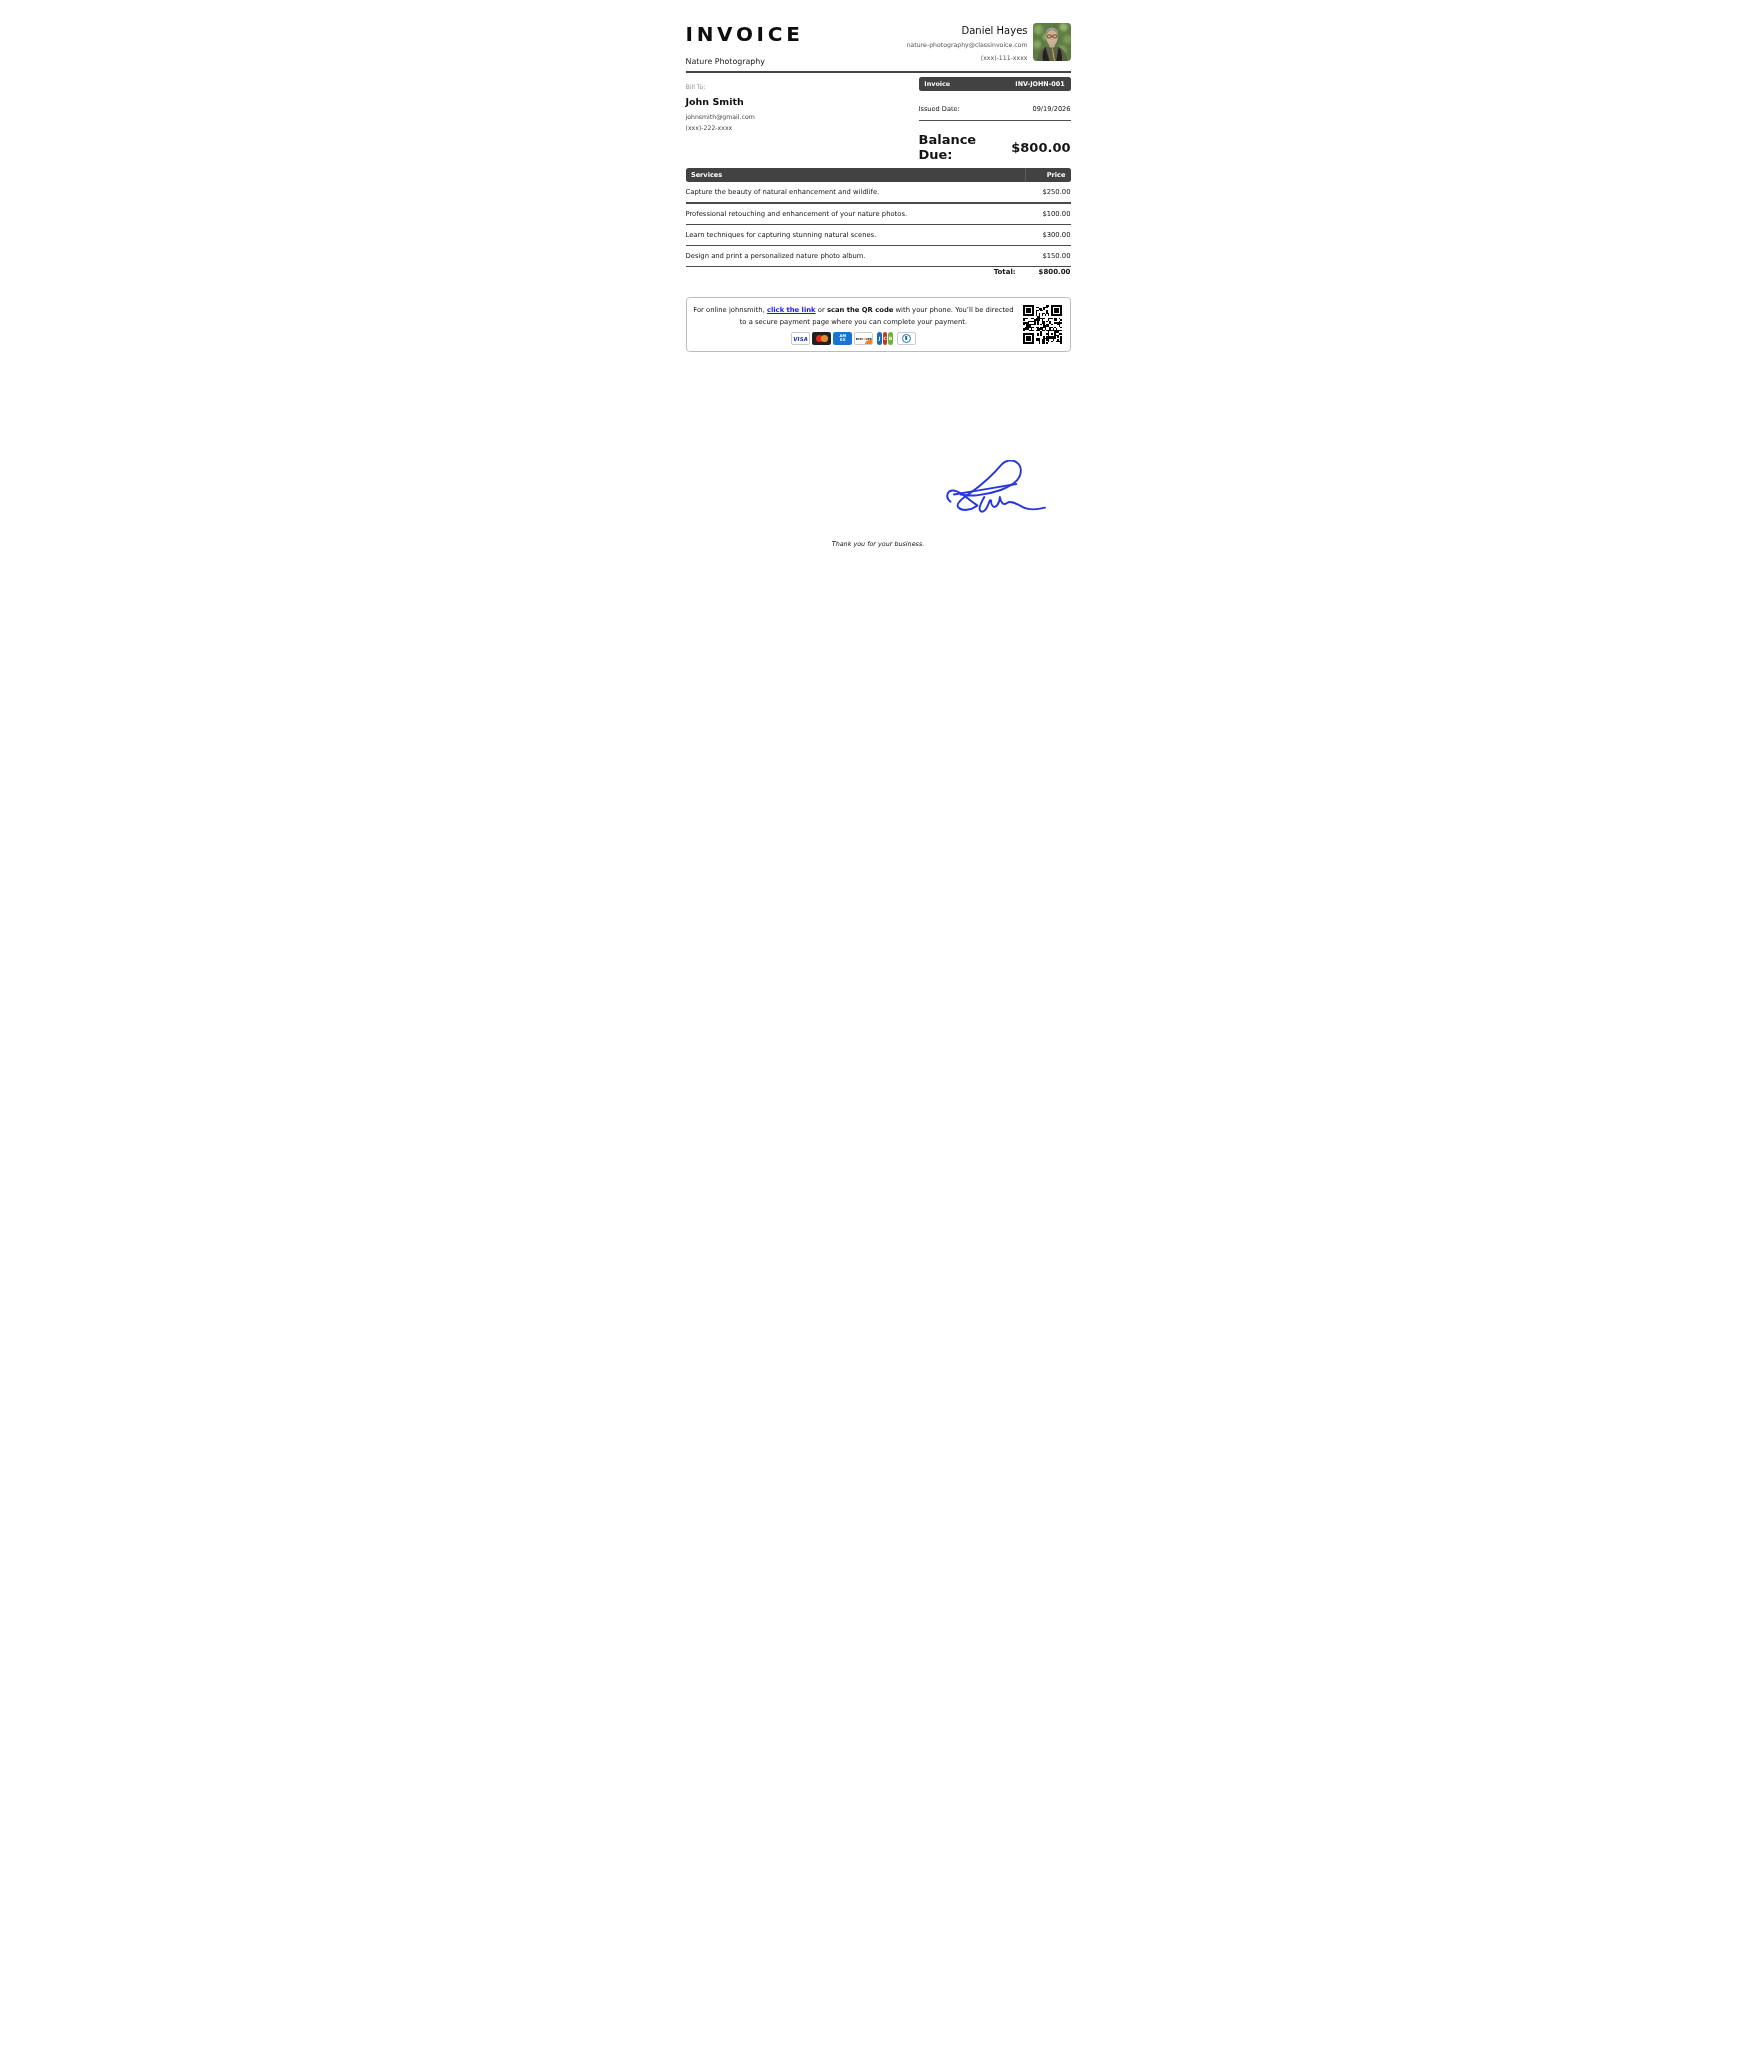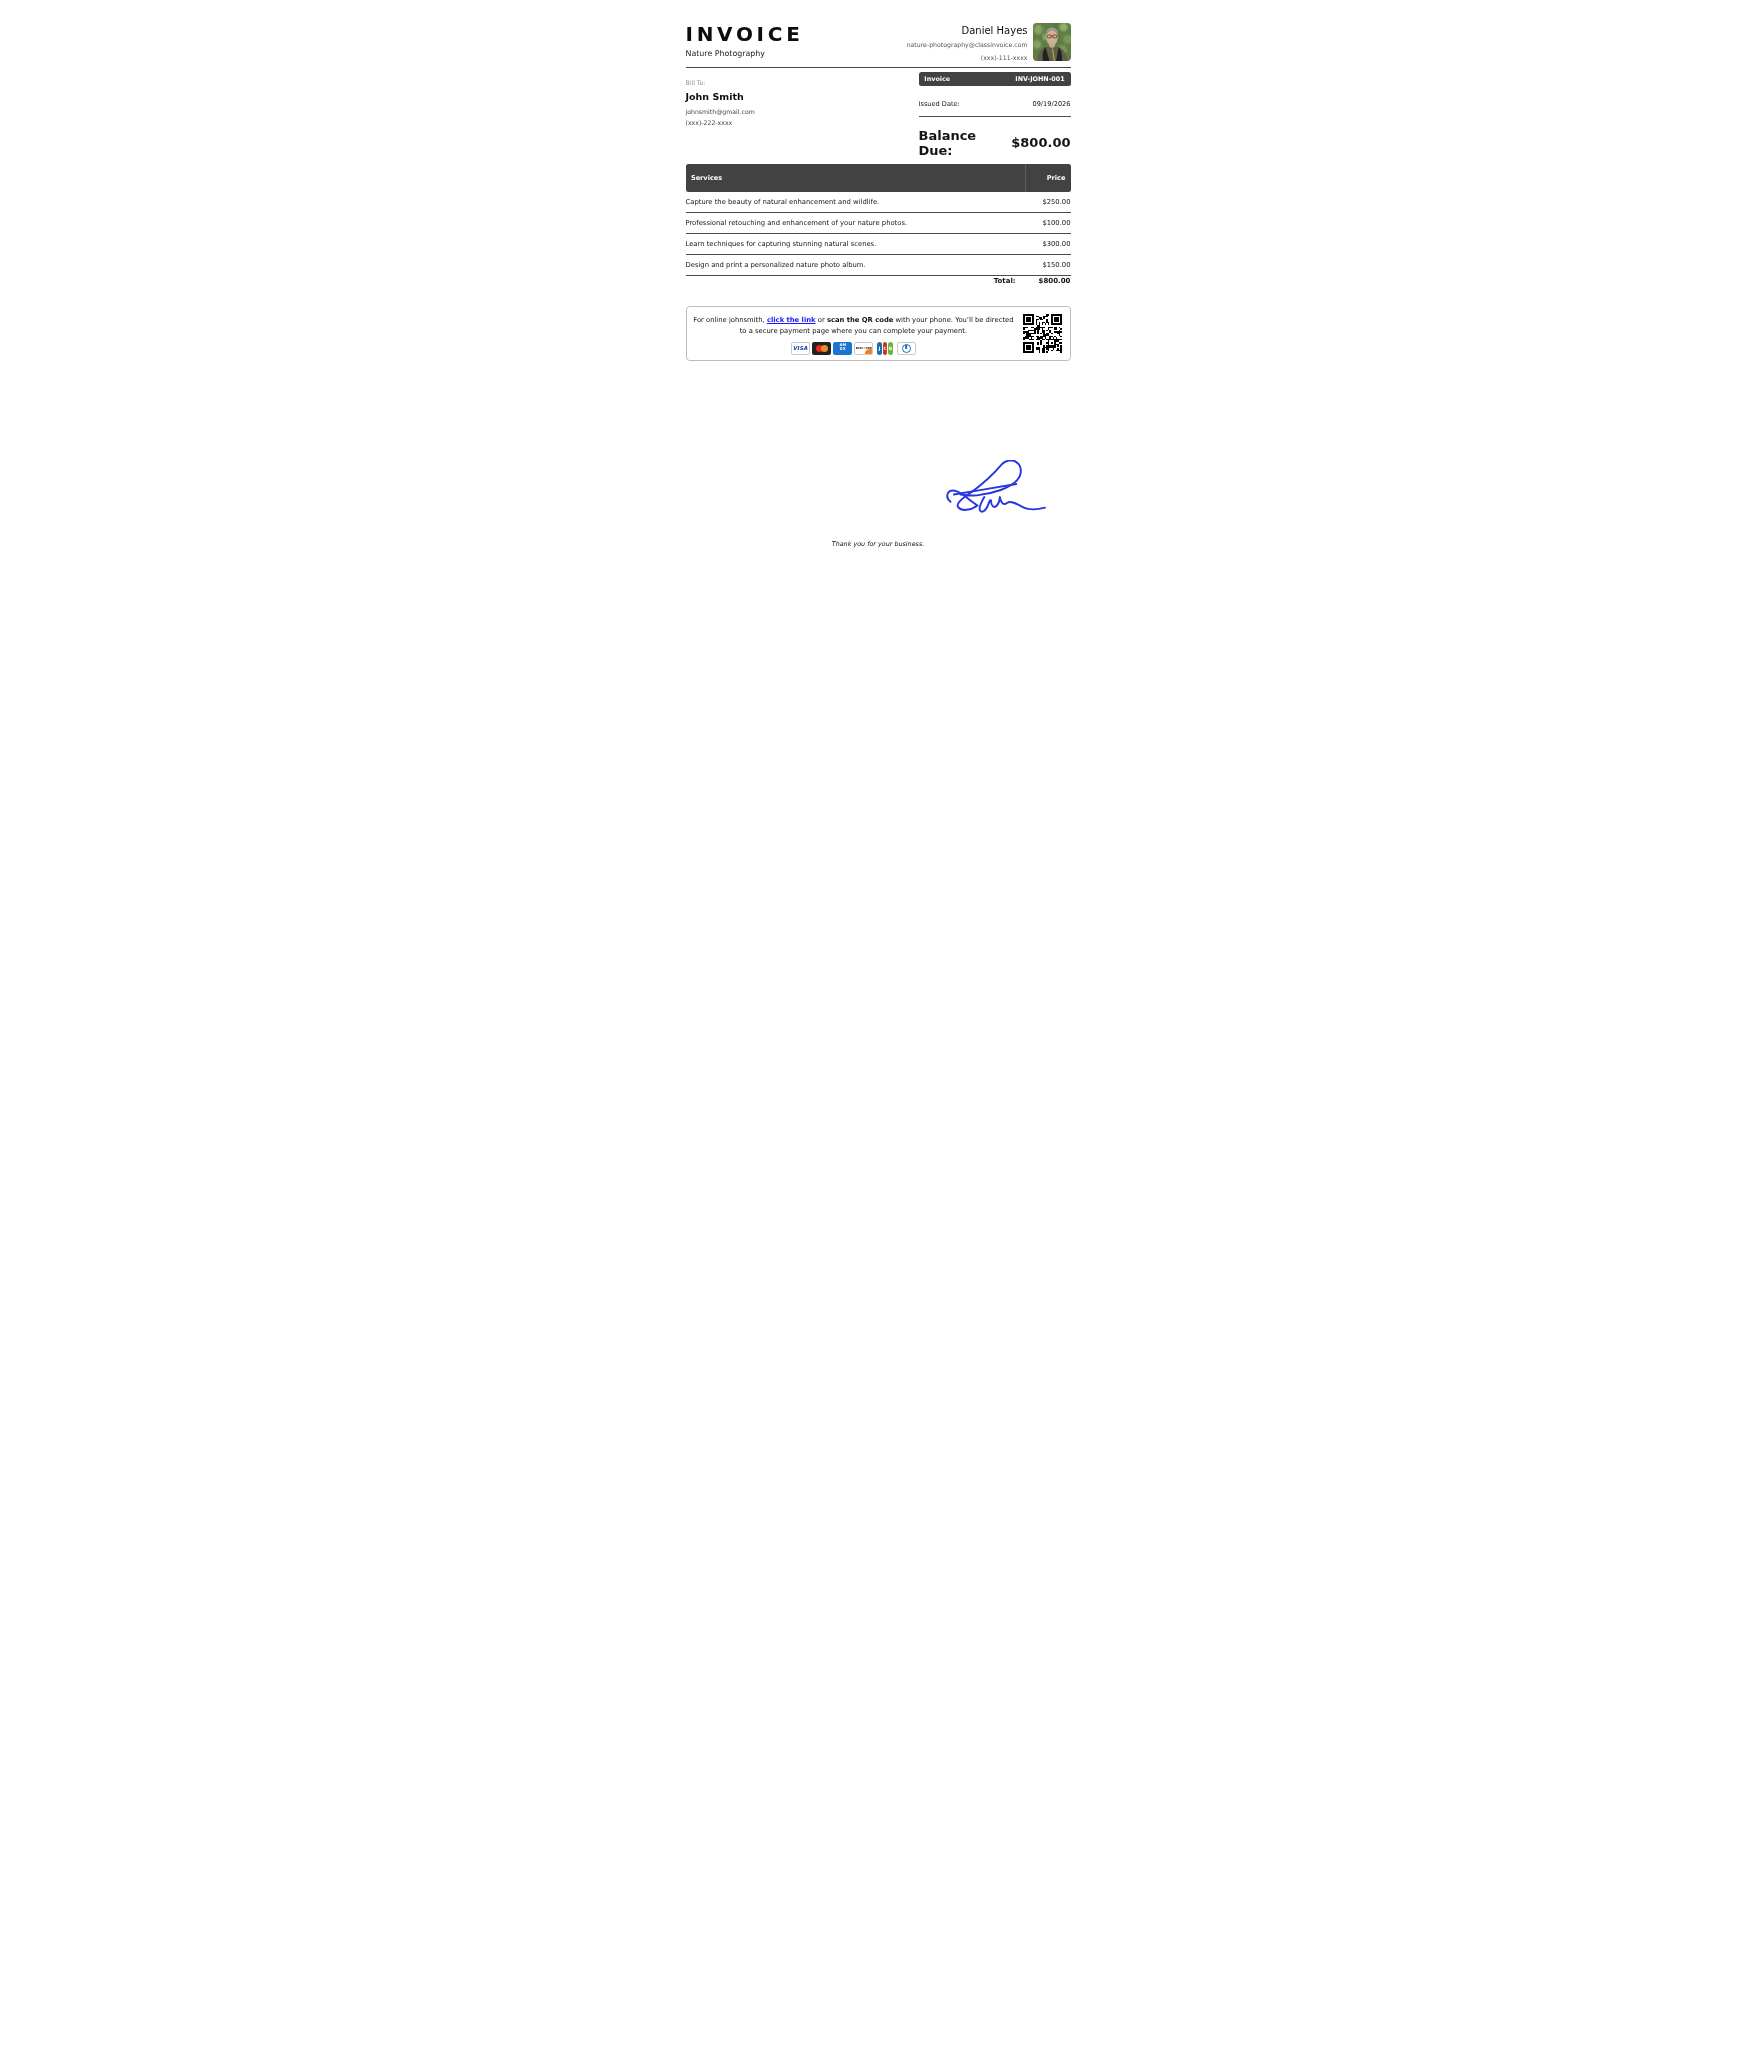--- a/index.html
+++ b/index.html
@@ -5,21 +5,21 @@
   * { margin:0; padding:0; box-sizing:border-box; }
   html,body { background:#ffffff; }
   body { font-family:"DejaVu Sans", sans-serif; color:#141414; }
   .page {
     position:relative; width:439px; height:568px; margin:0 auto;
     background:#fff; padding:23px 27px 0 27px; overflow:hidden;
   }
   
   .header { display:flex; justify-content:space-between; align-items:flex-start; }
   .brand-title { font-size:20px; font-weight:800; letter-spacing:3.7px; color:#0d0d0d; line-height:1.1; }
-  .brand-subtitle { font-size:7.9px; margin-top:4px; color:#1c1c1c; }
+  .brand-subtitle { font-size:7.9px; margin-top:12px; color:#1c1c1c; }
   .header-right { display:flex; align-items:flex-start; gap:5px; }
   .contact-block { text-align:right; padding-top:1.7px; }
   .contact-name { font-size:10px; font-weight:400; color:#0d0d0d; }
   .contact-email { font-size:6.2px; color:#555; margin-top:5.8px; }
   .contact-phone { font-size:6.2px; color:#555; margin-top:5.8px; }
   .photo { width:38px; height:38px; border-radius:3.7px; overflow:hidden; flex:0 0 auto; }
   .photo svg { display:block; width:100%; height:100%; }
   .header-divider { height:1.2px; background:#454545; margin-top:5.4px; }
 
   
@@ -36,21 +36,21 @@
   }
   .invoice-meta-header .lbl { color:#fff; font-size:6.4px; font-weight:700; }
   .invoice-meta-header .val { color:#fff; font-size:6.4px; font-weight:700; }
   .meta-row { display:flex; justify-content:space-between; align-items:center; margin-top:14px; font-size:6.6px; }
   .meta-divider { height:0.8px; background:#4f4f4f; margin-top:7.4px; }
   .meta-row.bold { font-weight:700; font-size:13px; margin-top:11px;justify-content:flex-end; }
 
   
   .services { margin-top:6.2px; }
   .services-header {
-    background:#424242; border-radius:2.5px; height:28px; display:flex; align-items:stretch;
+    background:#424242; border-radius:2.5px; height:14px; display:flex; align-items:stretch;
   }
   .services-header .col-service { flex:1; display:flex; align-items:center; padding-left:5.4px;
     color:#fff; font-size:6.6px; font-weight:700; }
   .services-header .col-price { width:46px; display:flex; align-items:center; justify-content:flex-end;
     padding-right:5px; color:#fff; font-size:6.6px; font-weight:700; border-left:0.8px solid #5d5d5d; }
   .service-row { display:flex; align-items:center; min-height:20px; }
   .service-row .desc { flex:1; font-size:6.8px; color:#141414; }
   .service-row .price { width:54px; text-align:right; font-size:6.8px; color:#141414; }
   .row-sep { height:1.2px; background:#4a4a4a; }
   .total-row { display:flex; justify-content:flex-end; align-items:flex-start; min-height:19px; margin-top:0.8px; }

